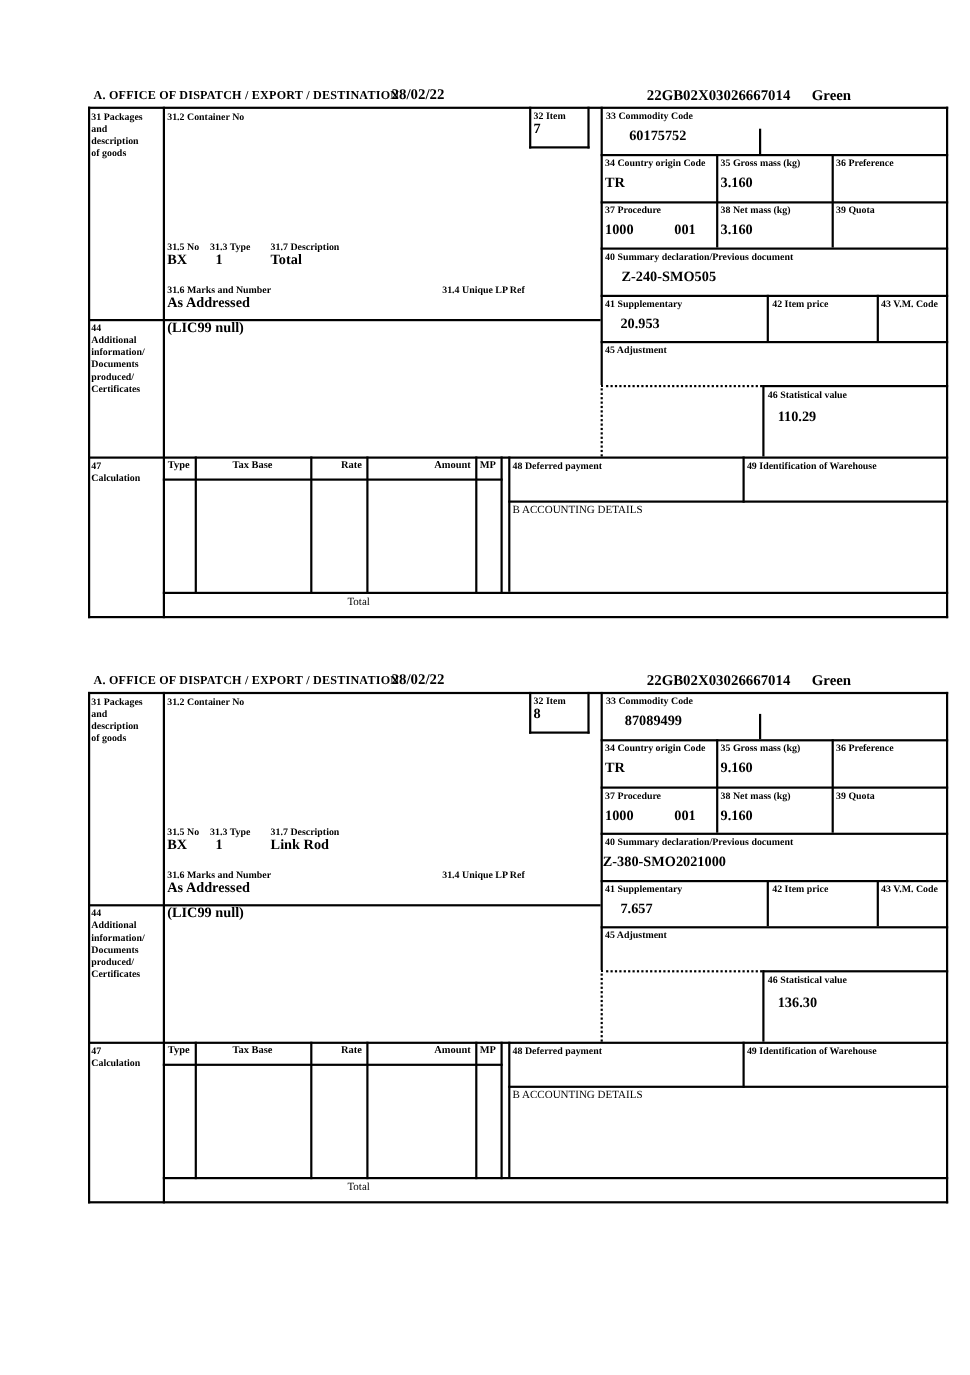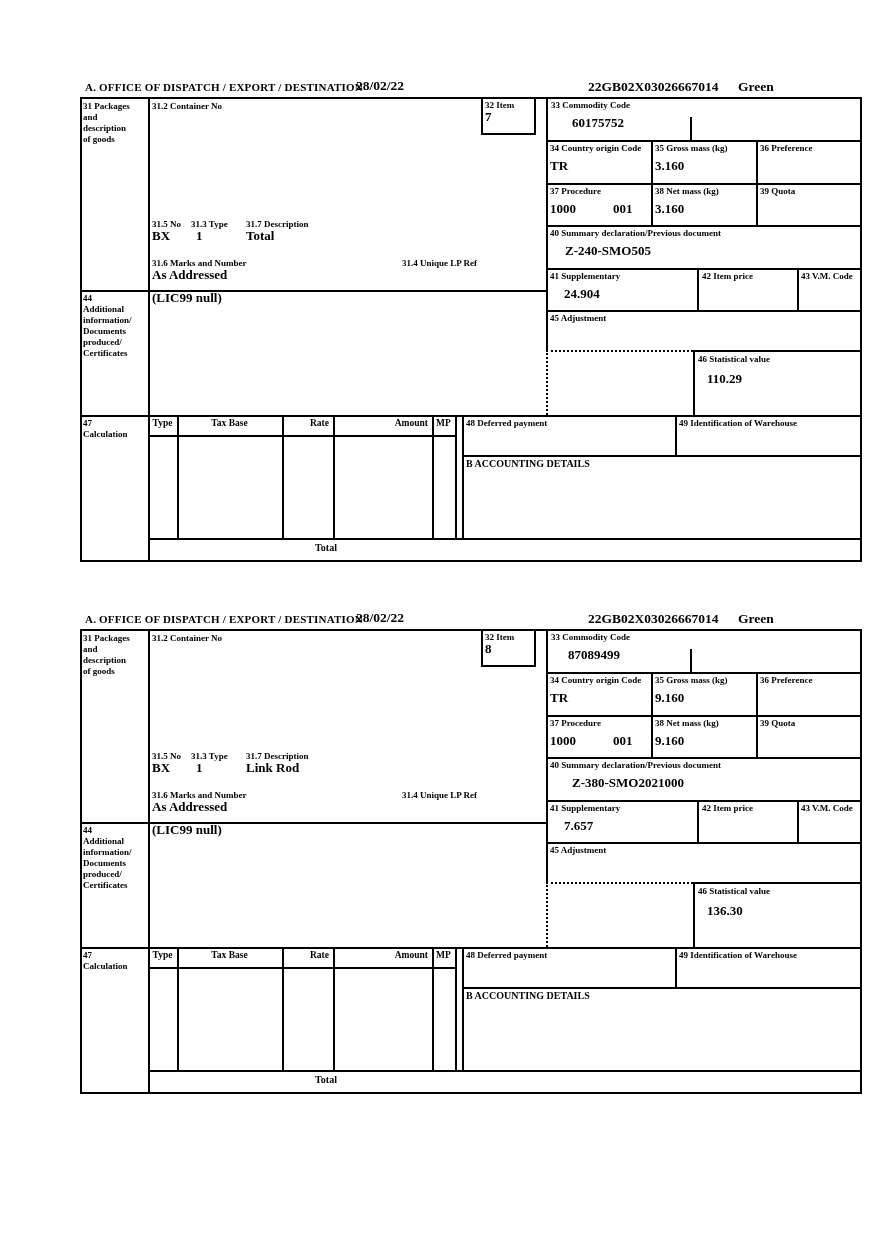--- a/index.html
+++ b/index.html
@@ -11,21 +11,21 @@
   .dot-h{position:absolute;border-top:2px dotted #000;height:0;}
   .dot-v{position:absolute;border-left:2px dotted #000;width:0;}
   span{position:absolute;white-space:nowrap;}
   .lbl{font-size:9px;font-weight:bold;line-height:10px;}
   .ml{white-space:pre-line;line-height:11px;}
   .val{font-size:13px;font-weight:bold;line-height:14px;}
   .hdrlbl{font-size:11px;font-weight:bold;letter-spacing:.2px;}
   .hdrval{font-size:13.5px;font-weight:bold;}
   .th{font-size:9.5px;font-weight:bold;text-align:center;}
   .thr{text-align:right;padding-right:4px;box-sizing:border-box;}
-  .b10{font-size:10px;font-weight:bold;}
+  .b10{font-size:10px;font-weight:normal;}
 </style>
 </head>
 <body>
 
 <section class="sad" style="top:97px">
 
   <span class="hdrlbl" style="left:5px;top:-16px">A.  OFFICE OF DISPATCH / EXPORT / DESTINATION</span>
   <span class="hdrval" style="left:276px;top:-19px">28/02/22</span>
   <span class="hdrval" style="left:508px;top:-18px">22GB02X03026667014</span>
   <span class="hdrval" style="left:658px;top:-18px">Green</span>
@@ -107,21 +107,21 @@
   <span class="lbl" style="left:680px;top:46px">36 Preference</span>
   <span class="lbl" style="left:470px;top:89px">37 Procedure</span>
   <span class="val" style="left:470px;top:105px">1000</span>
   <span class="val" style="left:533px;top:105px">001</span>
   <span class="lbl" style="left:575px;top:89px">38 Net mass (kg)</span>
   <span class="val" style="left:575px;top:105px">3.160</span>
   <span class="lbl" style="left:680px;top:89px">39 Quota</span>
   <span class="lbl" style="left:470px;top:131px">40 Summary declaration/Previous document</span>
   <span class="val" style="left:485px;top:147px">Z-240-SMO505</span>
   <span class="lbl" style="left:470px;top:174px">41 Supplementary</span>
-  <span class="val" style="left:484px;top:190px">24.904</span>
+  <span class="val" style="left:484px;top:190px">20.953</span>
   <span class="lbl" style="left:622px;top:174px">42 Item price</span>
   <span class="lbl" style="left:721px;top:174px">43 V.M. Code</span>
   <span class="lbl" style="left:470px;top:216px">45 Adjustment</span>
   <span class="lbl" style="left:618px;top:257px">46 Statistical value</span>
   <span class="val" style="left:627px;top:275px">110.29</span>
 
   <span class="th" style="left:68px;top:321px;width:29px">Type</span>
   <span class="th" style="left:97px;top:321px;width:105px">Tax Base</span>
   <span class="th thr" style="left:202px;top:321px;width:51px">Rate</span>
   <span class="th thr" style="left:253px;top:321px;width:99px">Amount</span>
@@ -215,21 +215,21 @@
   <span class="lbl" style="left:575px;top:46px">35 Gross mass (kg)</span>
   <span class="val" style="left:575px;top:62px">9.160</span>
   <span class="lbl" style="left:680px;top:46px">36 Preference</span>
   <span class="lbl" style="left:470px;top:89px">37 Procedure</span>
   <span class="val" style="left:470px;top:105px">1000</span>
   <span class="val" style="left:533px;top:105px">001</span>
   <span class="lbl" style="left:575px;top:89px">38 Net mass (kg)</span>
   <span class="val" style="left:575px;top:105px">9.160</span>
   <span class="lbl" style="left:680px;top:89px">39 Quota</span>
   <span class="lbl" style="left:470px;top:131px">40 Summary declaration/Previous document</span>
-  <span class="val" style="left:492px;top:147px">Z-380-SMO2021000</span>
+  <span class="val" style="left:468px;top:147px">Z-380-SMO2021000</span>
   <span class="lbl" style="left:470px;top:174px">41 Supplementary</span>
   <span class="val" style="left:484px;top:190px">7.657</span>
   <span class="lbl" style="left:622px;top:174px">42 Item price</span>
   <span class="lbl" style="left:721px;top:174px">43 V.M. Code</span>
   <span class="lbl" style="left:470px;top:216px">45 Adjustment</span>
   <span class="lbl" style="left:618px;top:257px">46 Statistical value</span>
   <span class="val" style="left:627px;top:275px">136.30</span>
 
   <span class="th" style="left:68px;top:321px;width:29px">Type</span>
   <span class="th" style="left:97px;top:321px;width:105px">Tax Base</span>

